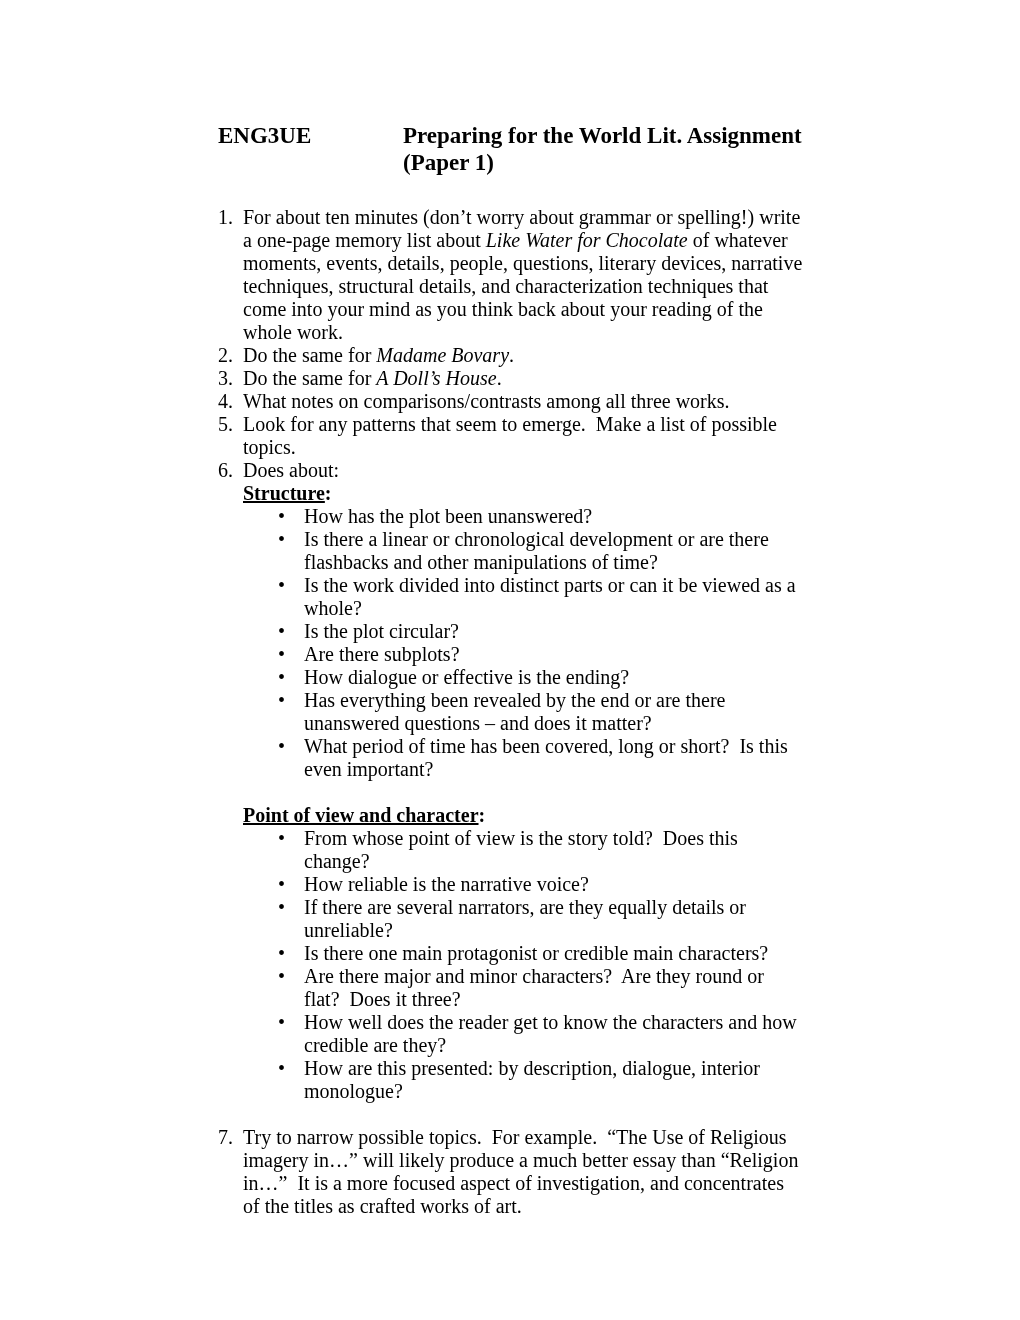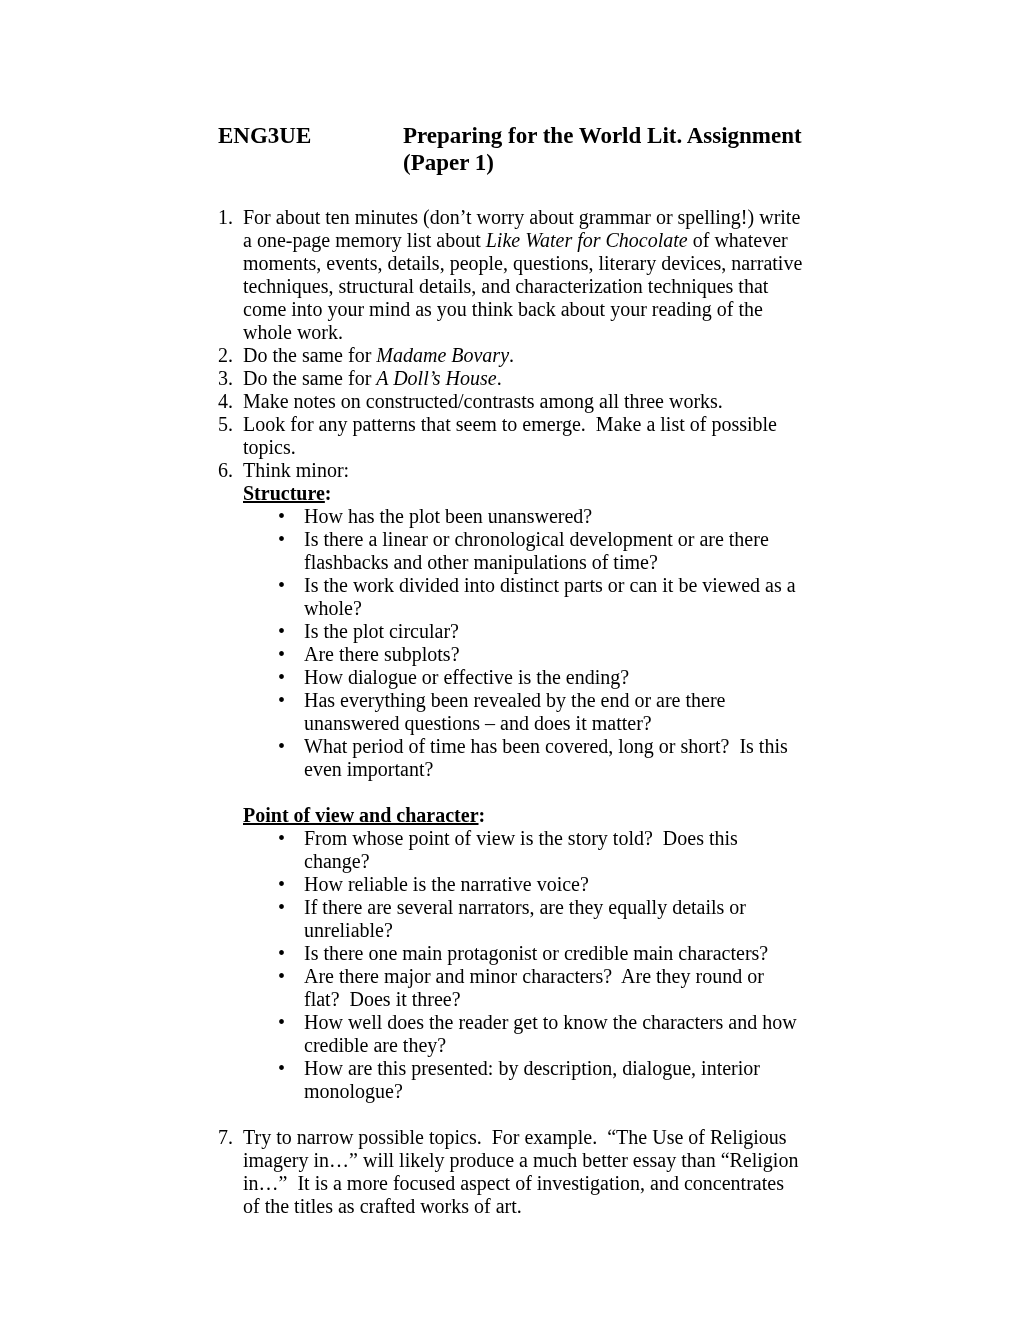--- a/index.html
+++ b/index.html
@@ -68,29 +68,29 @@
       <div class="li-num">
         <span class="num">2.</span>
         <span class="txt"><span>Do the same for </span><span class="it ">Madame Bovary</span><span>.</span></span>
       </div>
       <div class="li-num">
         <span class="num">3.</span>
         <span class="txt"><span>Do the same for </span><span class="it ">A Doll’s House</span><span>.</span></span>
       </div>
       <div class="li-num">
         <span class="num">4.</span>
-        <span class="txt"><span>Make notes on constructed/contrasts among all three works.</span></span>
+        <span class="txt"><span>What notes on comparisons/contrasts among all three works.</span></span>
       </div>
       <div class="li-num">
         <span class="num">5.</span>
         <span class="txt"><span>Look for any patterns that seem to emerge.  Make a list of possible topics.</span></span>
       </div>
       <div class="li-num">
         <span class="num">6.</span>
-        <span class="txt"><span>Think minor:</span></span>
+        <span class="txt"><span>Does about:</span></span>
       </div>
       <div class="sec-heading"><span class="bd ul ">Structure</span><span class="bd ">:</span></div>
       <div class="li-bullet">
         <span class="dot">•</span>
         <span class="txt"><span>How has the plot been unanswered?</span></span>
       </div>
       <div class="li-bullet">
         <span class="dot">•</span>
         <span class="txt"><span>Is there a linear or chronological development or are there flashbacks and other manipulations of time?</span></span>
       </div>

